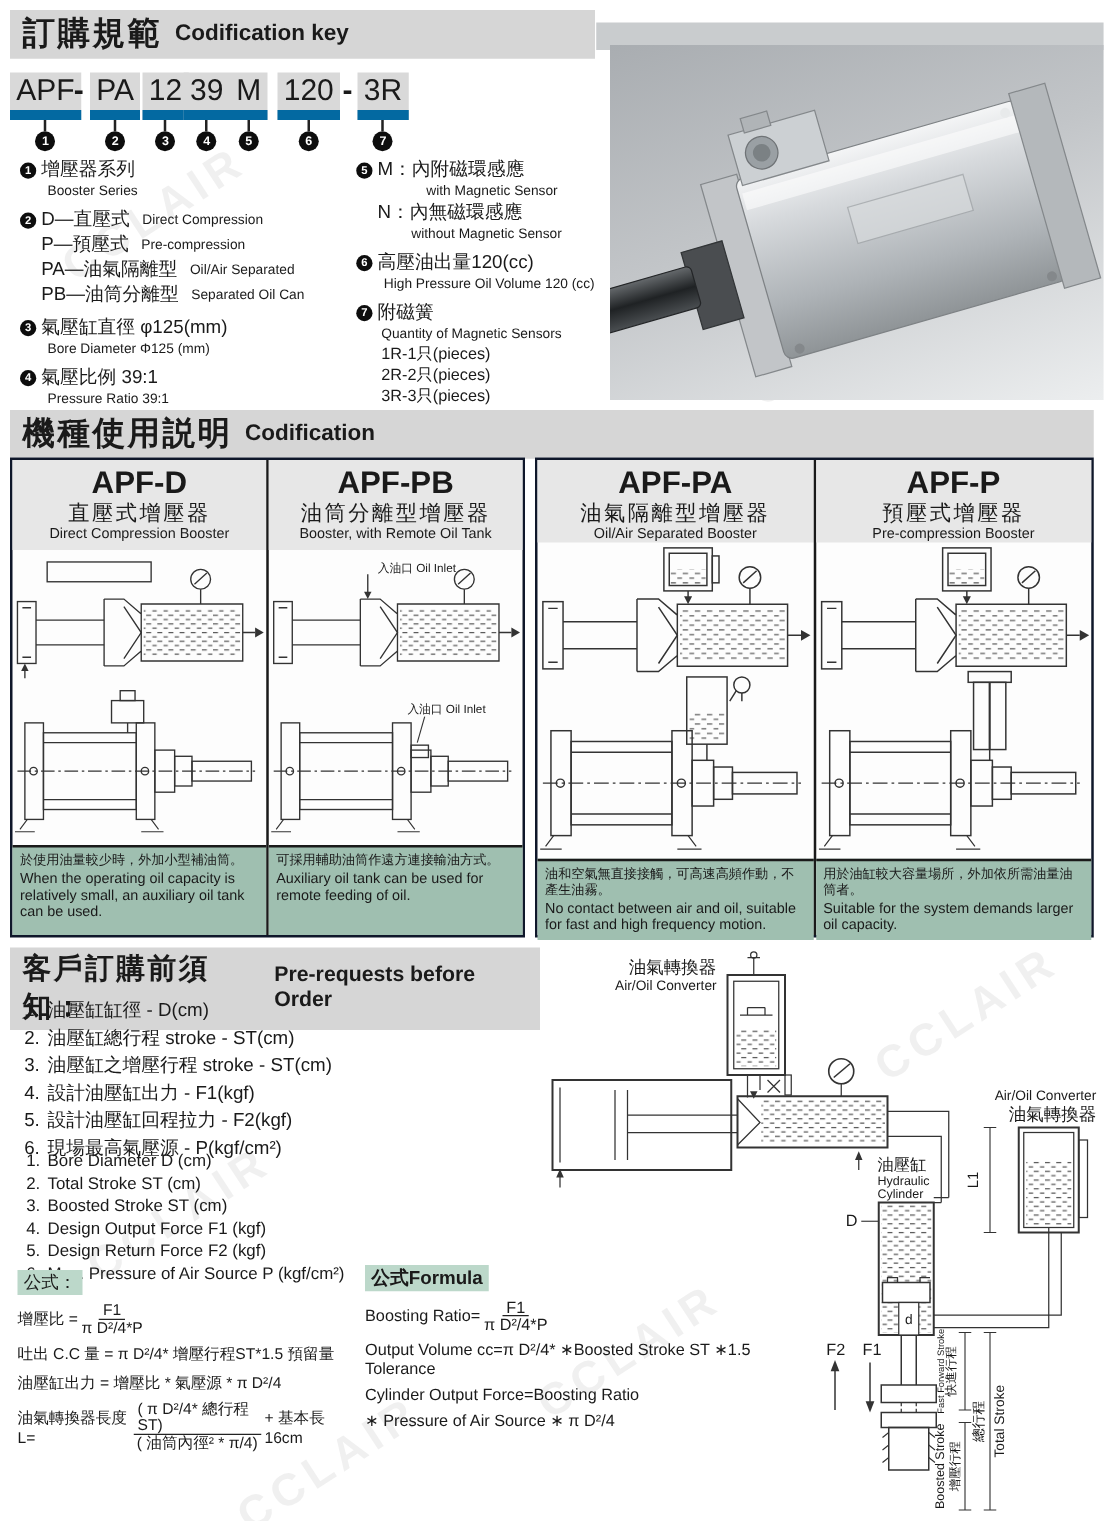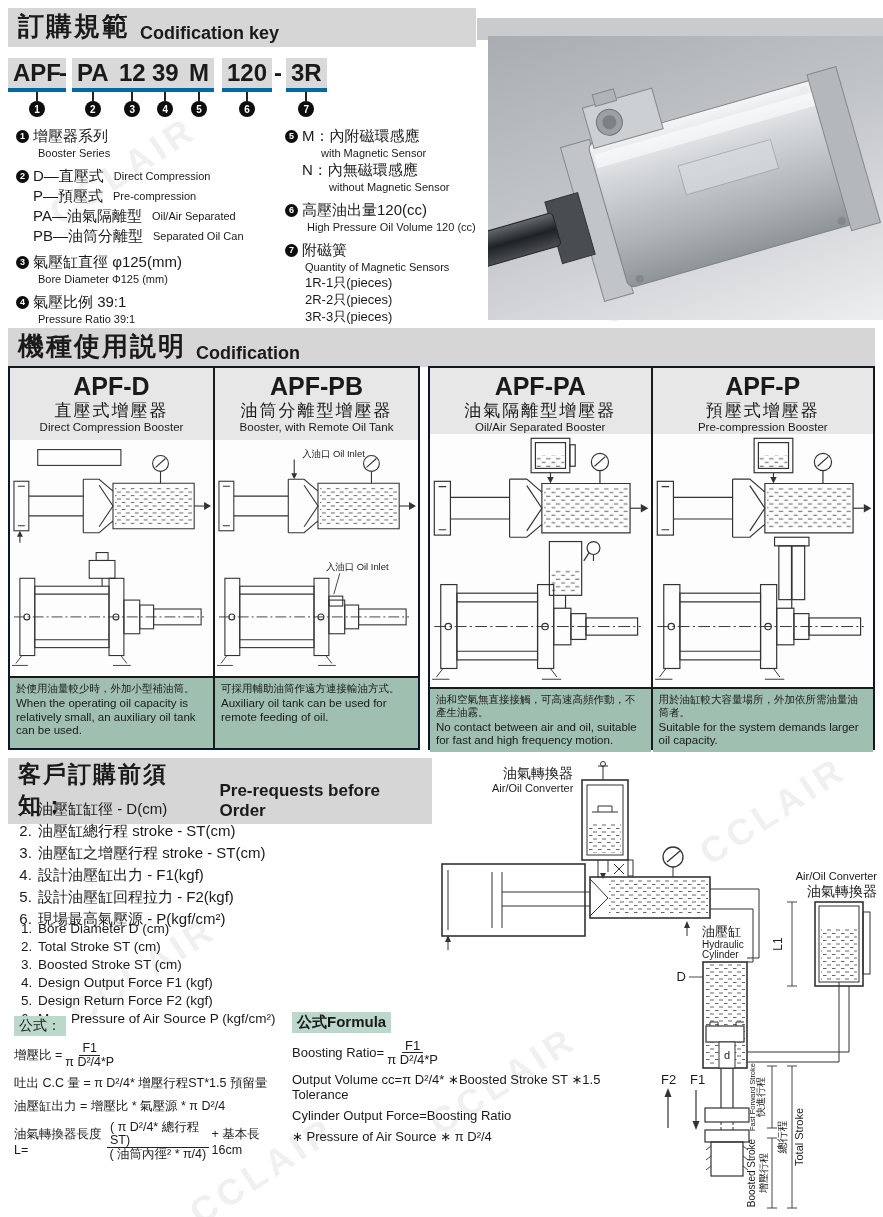--- a/index.html
+++ b/index.html
@@ -9,29 +9,29 @@
     font-family:"Liberation Sans", sans-serif; color:#1a1a1a;
   }
   .abs { position:absolute; }
   svg text { font-family:"Liberation Sans", sans-serif; fill:#1a1a1a; }
 
   
   .wm { position:absolute; font-size:36px; font-weight:bold; letter-spacing:5px;
         color:rgba(140,140,140,0.13); transform:rotate(-33deg); pointer-events:none; }
 
   
-  .secbar { position:absolute; background:#d6d6d6; display:flex; align-items:flex-end;
+  .secbar { position:absolute; background:#d6d6d6; display:flex; align-items:center;
             gap:10px; padding:1px 10px 3px 10px; }
   .secbar .zh { font-size:26px; font-weight:bold; letter-spacing:2px; }
   .secbar .en { font-size:18px; font-weight:bold; }
 
   
   .codeseg { position:absolute; top:58px; display:flex; flex-direction:column; align-items:center; }
-  .codeseg .t { font-size:24px; font-weight:bold; background:#d9d9d9; padding:0 5px;
-                line-height:30px; border-bottom:4px solid #0369a1; }
+  .codeseg .t { font-size:24px; font-weight:normal; background:#d9d9d9; padding:0 5px;
+                line-height:30px; border-bottom:8px solid #0369a1; }
   .codeseg .tick { width:2px; height:9px; background:#222; }
   .ball { width:16px; height:16px; border-radius:50%; background:#0d0d0d; color:#fff;
           font-size:10px; font-weight:bold; display:flex; align-items:center; justify-content:center; }
   .ball.sm { width:13px; height:13px; font-size:9px; flex:none; }
   .dashseg { position:absolute; top:58px; font-size:24px; font-weight:bold; line-height:30px; }
 
   
   .legend { position:absolute; top:126px; }
   .leg-item { margin-bottom:6px; }
   .leg-row { display:flex; align-items:center; gap:4px; line-height:20px; }
@@ -216,21 +216,21 @@
       <div class="leg-en">Pressure Ratio 39:1</div>
     </div>
   </div>
 
   <div class="legend" style="left:285px;width:200px">
     <div class="leg-item">
       <div class="leg-row">
         <span class="ball sm">5</span>
         <span class="leg-zh">M：內附磁環感應</span>
       </div>
-      <div class="leg-en" style="margin-left:36px">with Magnetic Sensor</div>
+      <div class="leg-en" style="margin-left:56px">with Magnetic Sensor</div>
       <div class="leg-row leg-ind">
         <span class="leg-zh">N：內無磁環感應</span>
       </div>
       <div class="leg-en" style="margin-left:44px">without Magnetic Sensor</div>
     </div>
     <div class="leg-item">
       <div class="leg-row">
         <span class="ball sm">6</span>
         <span class="leg-zh">高壓油出量120(cc)</span>
       </div>

